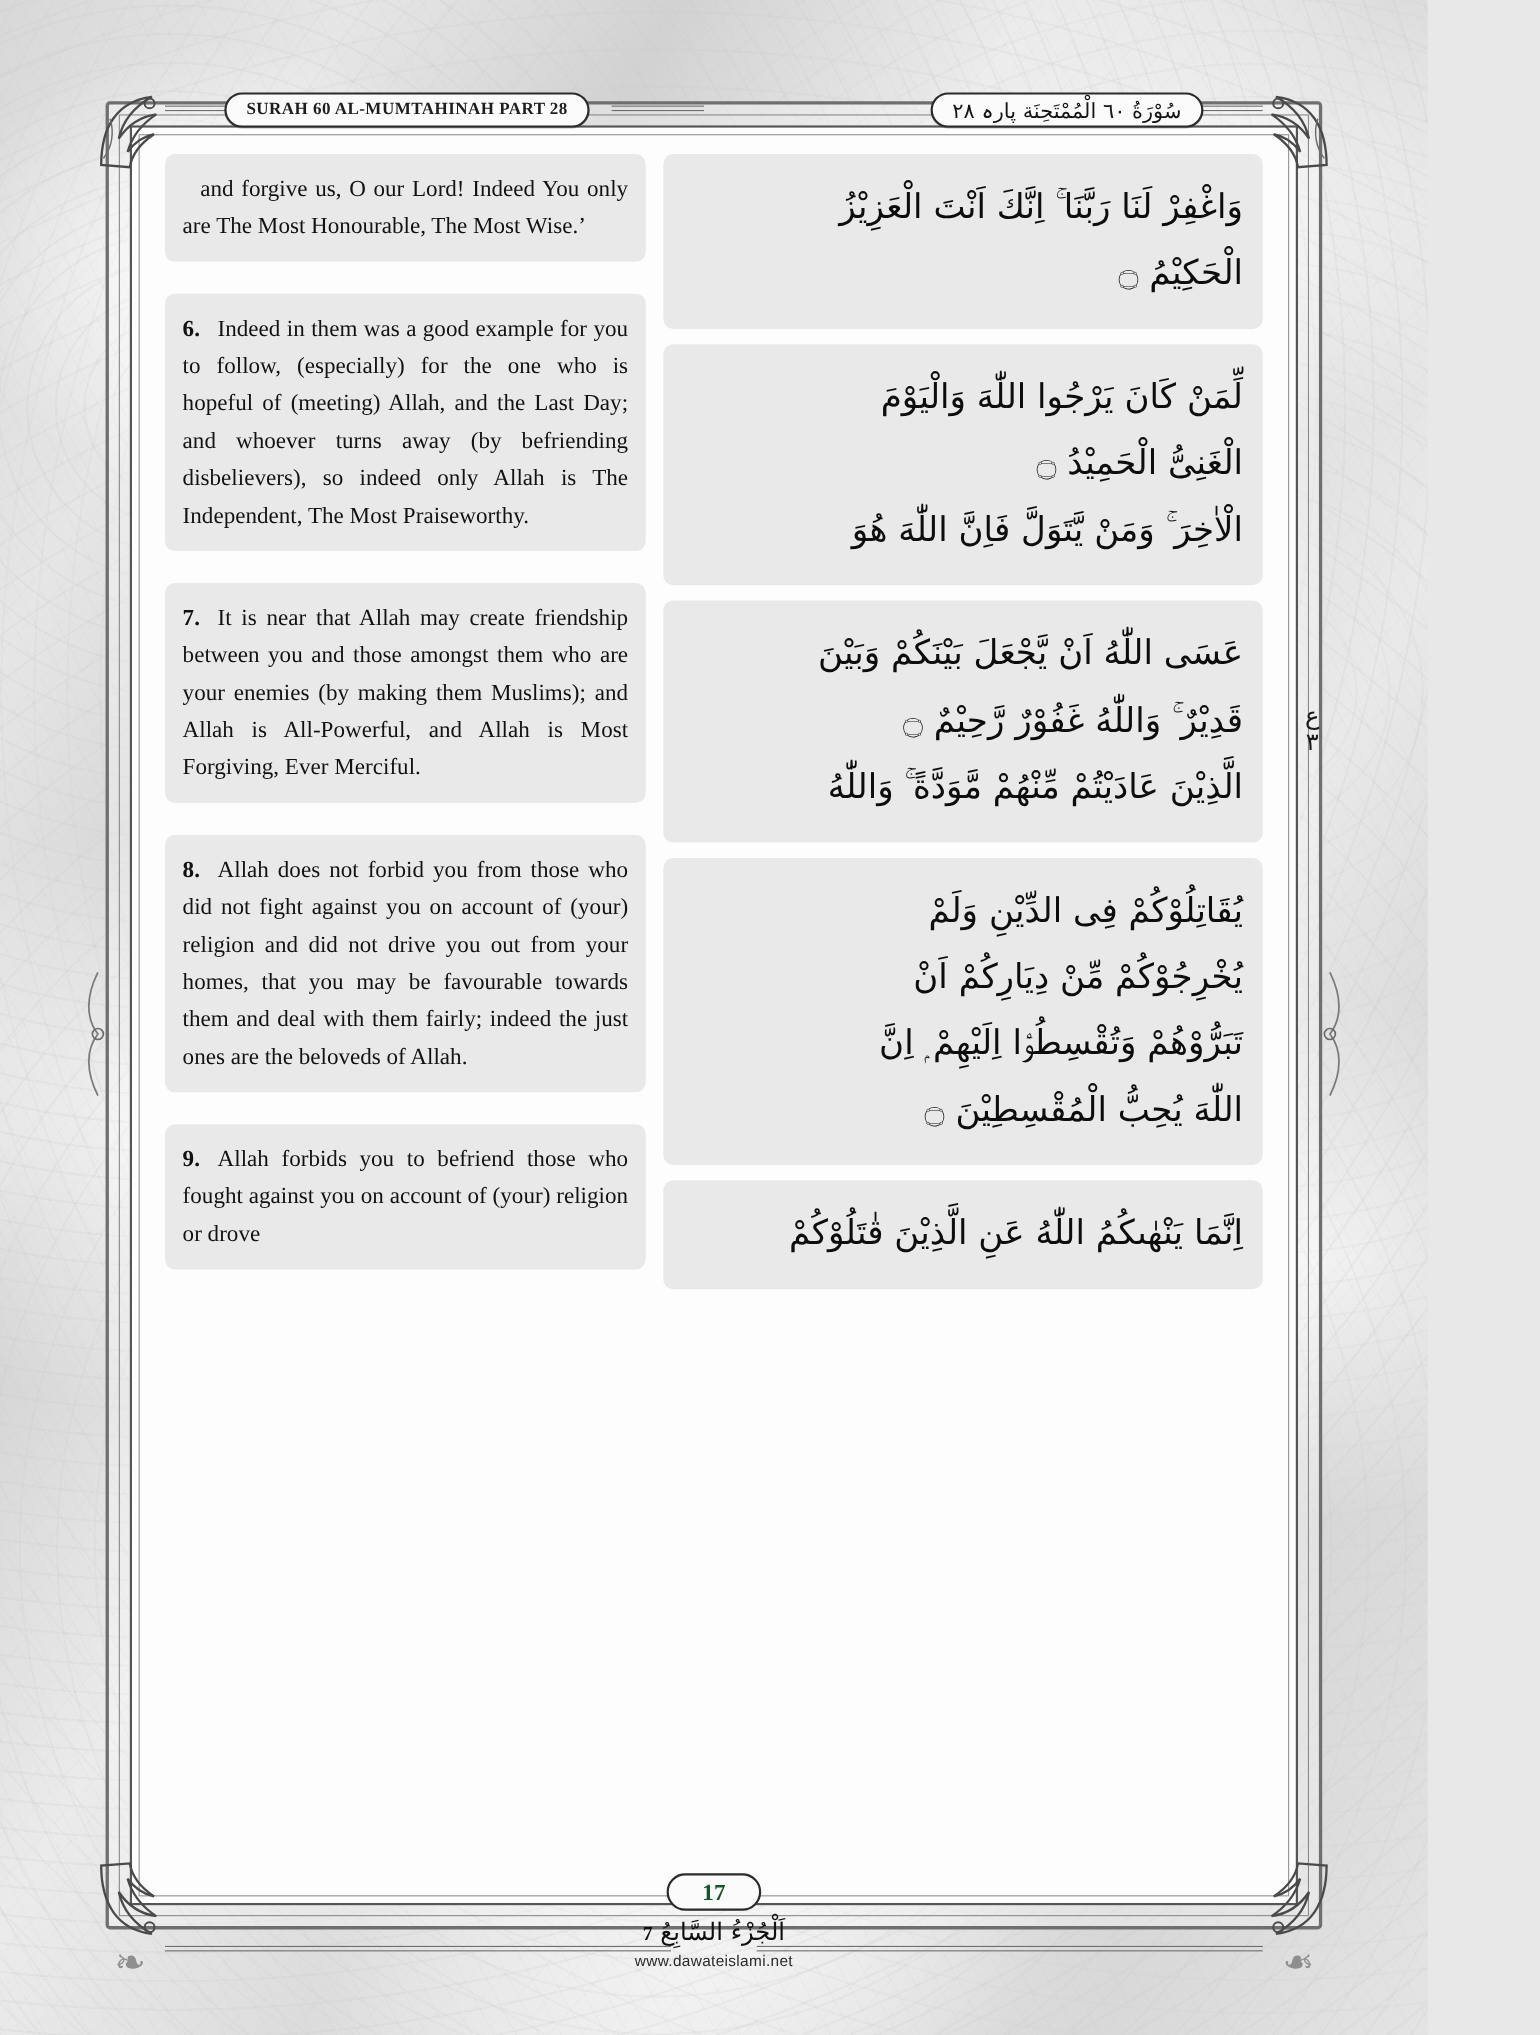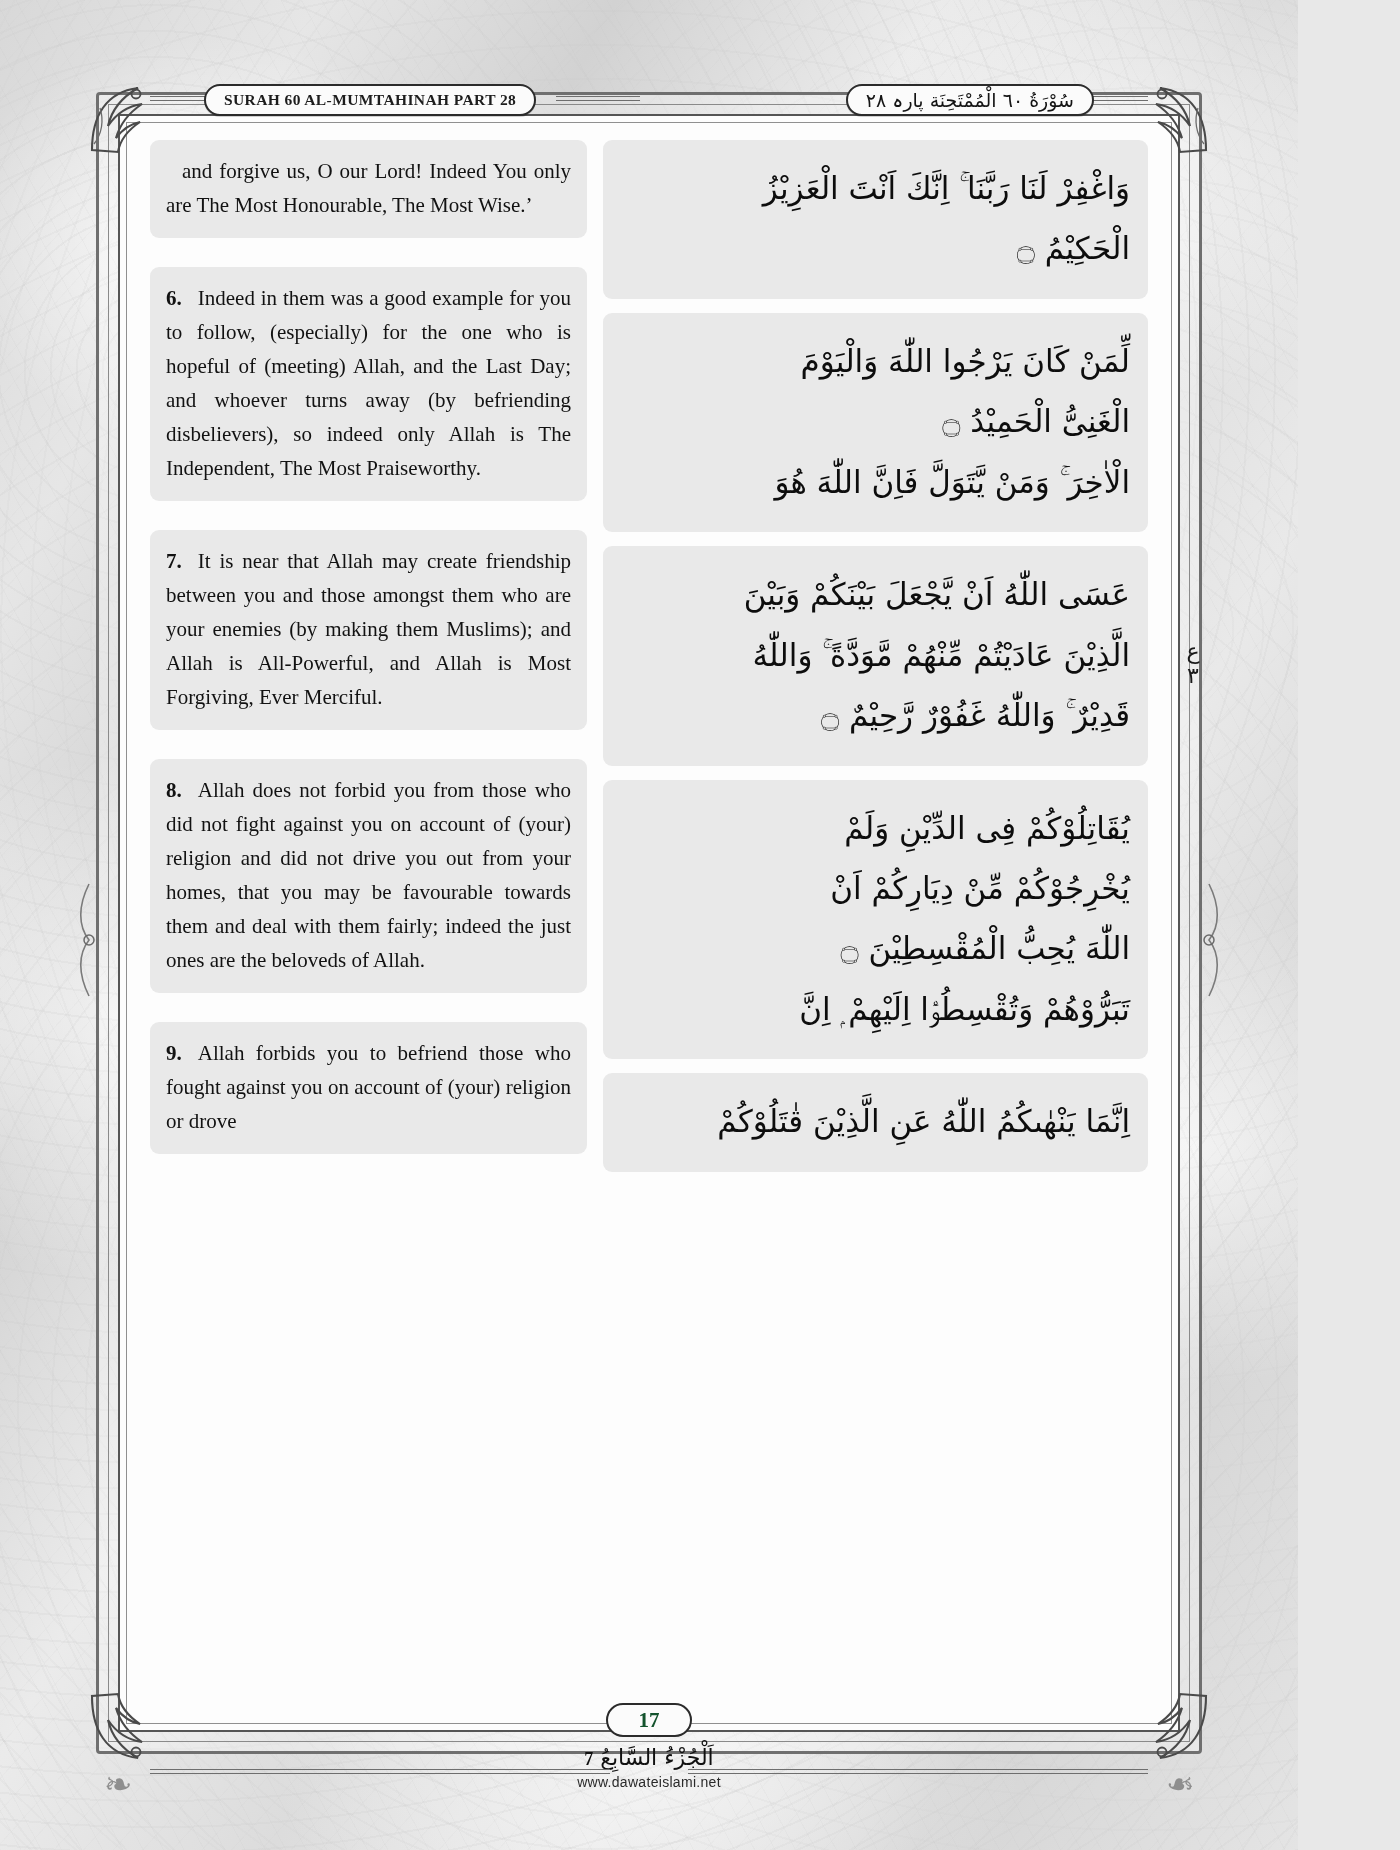--- a/index.html
+++ b/index.html
@@ -351,28 +351,28 @@
         <span class="aline">وَاغْفِرْ لَنَا رَبَّنَا ۚ اِنَّكَ اَنْتَ الْعَزِيْزُ</span>
         <span class="aline">الْحَكِيْمُ ۝</span>
       </div>
       <div class="verse-box ar">
         <span class="aline">لِّمَنْ كَانَ يَرْجُوا اللّٰهَ وَالْيَوْمَ</span>
         <span class="aline">الْغَنِىُّ الْحَمِيْدُ ۝</span>
         <span class="aline">الْاٰخِرَ ۚ وَمَنْ يَّتَوَلَّ فَاِنَّ اللّٰهَ هُوَ</span>
       </div>
       <div class="verse-box ar">
         <span class="aline">عَسَى اللّٰهُ اَنْ يَّجْعَلَ بَيْنَكُمْ وَبَيْنَ</span>
+        <span class="aline">قَدِيْرٌ ۚ وَاللّٰهُ غَفُوْرٌ رَّحِيْمٌ ۝</span>
         <span class="aline">الَّذِيْنَ عَادَيْتُمْ مِّنْهُمْ مَّوَدَّةً ۚ وَاللّٰهُ</span>
-        <span class="aline">قَدِيْرٌ ۚ وَاللّٰهُ غَفُوْرٌ رَّحِيْمٌ ۝</span>
       </div>
       <div class="verse-box ar">
         <span class="aline">يُقَاتِلُوْكُمْ فِى الدِّيْنِ وَلَمْ</span>
         <span class="aline">يُخْرِجُوْكُمْ مِّنْ دِيَارِكُمْ اَنْ</span>
+        <span class="aline">تَبَرُّوْهُمْ وَتُقْسِطُوْۤا اِلَيْهِمْ ۭ اِنَّ</span>
         <span class="aline">اللّٰهَ يُحِبُّ الْمُقْسِطِيْنَ ۝</span>
-        <span class="aline">تَبَرُّوْهُمْ وَتُقْسِطُوْۤا اِلَيْهِمْ ۭ اِنَّ</span>
       </div>
       <div class="verse-box ar">
         <span class="aline">اِنَّمَا يَنْهٰىكُمُ اللّٰهُ عَنِ الَّذِيْنَ قٰتَلُوْكُمْ</span>
       </div>
     </div>
   </div>
 
   <div class="footer-rule l"></div>
   <div class="footer-rule r"></div>
 

